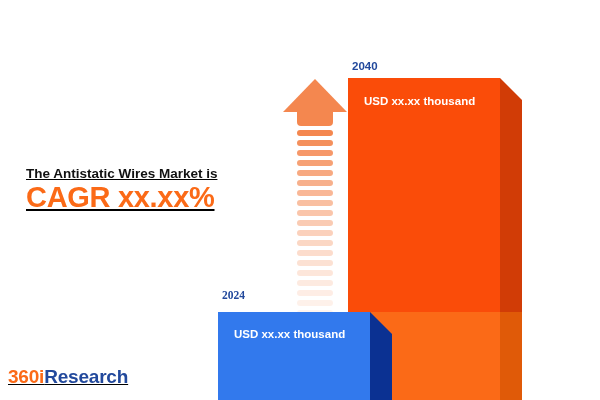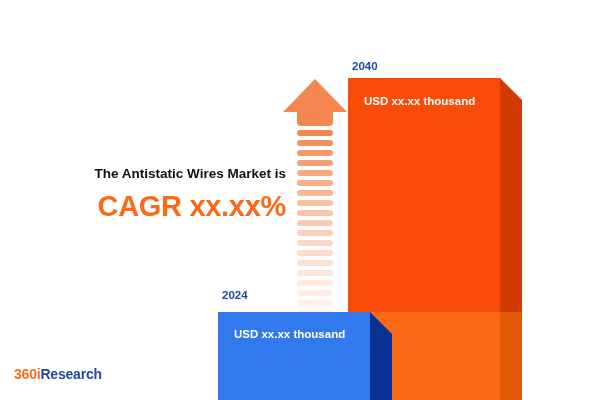--- a/index.html
+++ b/index.html
@@ -27,33 +27,33 @@
     text-align: center;
     font-size: 19px;
     font-weight: bold;
     color: #22499c;
     letter-spacing: 0.1px;
   }
 
   
   .copy-block {
     position: absolute;
-    left: 36px;
+    left: 26px;
     top: 165px;
     width: 250px;
-    text-align: right;
+    text-align: left;
+    text-decoration: underline;
   }
   .copy-line {
     font-size: 13.5px;
     font-weight: bold;
     color: #111111;
     line-height: 17px;
   }
   .cagr {
-    margin-top: 9px;
     font-size: 29px;
     font-weight: bold;
     color: #fb6a17;
     line-height: 31px;
     letter-spacing: -0.3px;
   }
 
   
   .arrow {
     position: absolute;
@@ -166,25 +166,26 @@
   #bar-2024 .bar-side {
     left: 152px;
     width: 22px;
     background: #0b3192;
     clip-path: polygon(0 0, 100% 22px, 100% 100%, 0 100%);
   }
 
   
   .logo {
     position: absolute;
-    left: 14px;
+    left: 8px;
     top: 366px;
-    font-size: 14px;
+    font-size: 19px;
     font-weight: bold;
     letter-spacing: -0.2px;
+    text-decoration: underline;
   }
   .logo .logo-360i { color: #fb6a17; }
   .logo .logo-research { color: #22499c; }
 </style>
 </head>
 <body>
 
 <div id="infographic">
 
 
@@ -230,20 +231,20 @@
     <div class="bar-side"></div>
     <div class="bar-side-overlap"></div>
   </div>
   <div class="year-label" style="left:352px; top:60px;">2040</div>
   <div class="bar-label" style="left:364px; top:95px;">USD xx.xx thousand</div>
 
   <div class="bar" id="bar-2024">
     <div class="bar-face"></div>
     <div class="bar-side"></div>
   </div>
-  <div class="year-label" style="left:222px; top:289px;">2024</div>
+  <div class="year-label" style="left:222px; top:289px;font-family:Liberation Serif, serif;">2024</div>
   <div class="bar-label" style="left:234px; top:328px;">USD xx.xx thousand</div>
 
   <div class="logo">
     <span class="logo-360i">360i</span><span class="logo-research">Research</span>
   </div>
 
 </div>
 
 </body></html>

